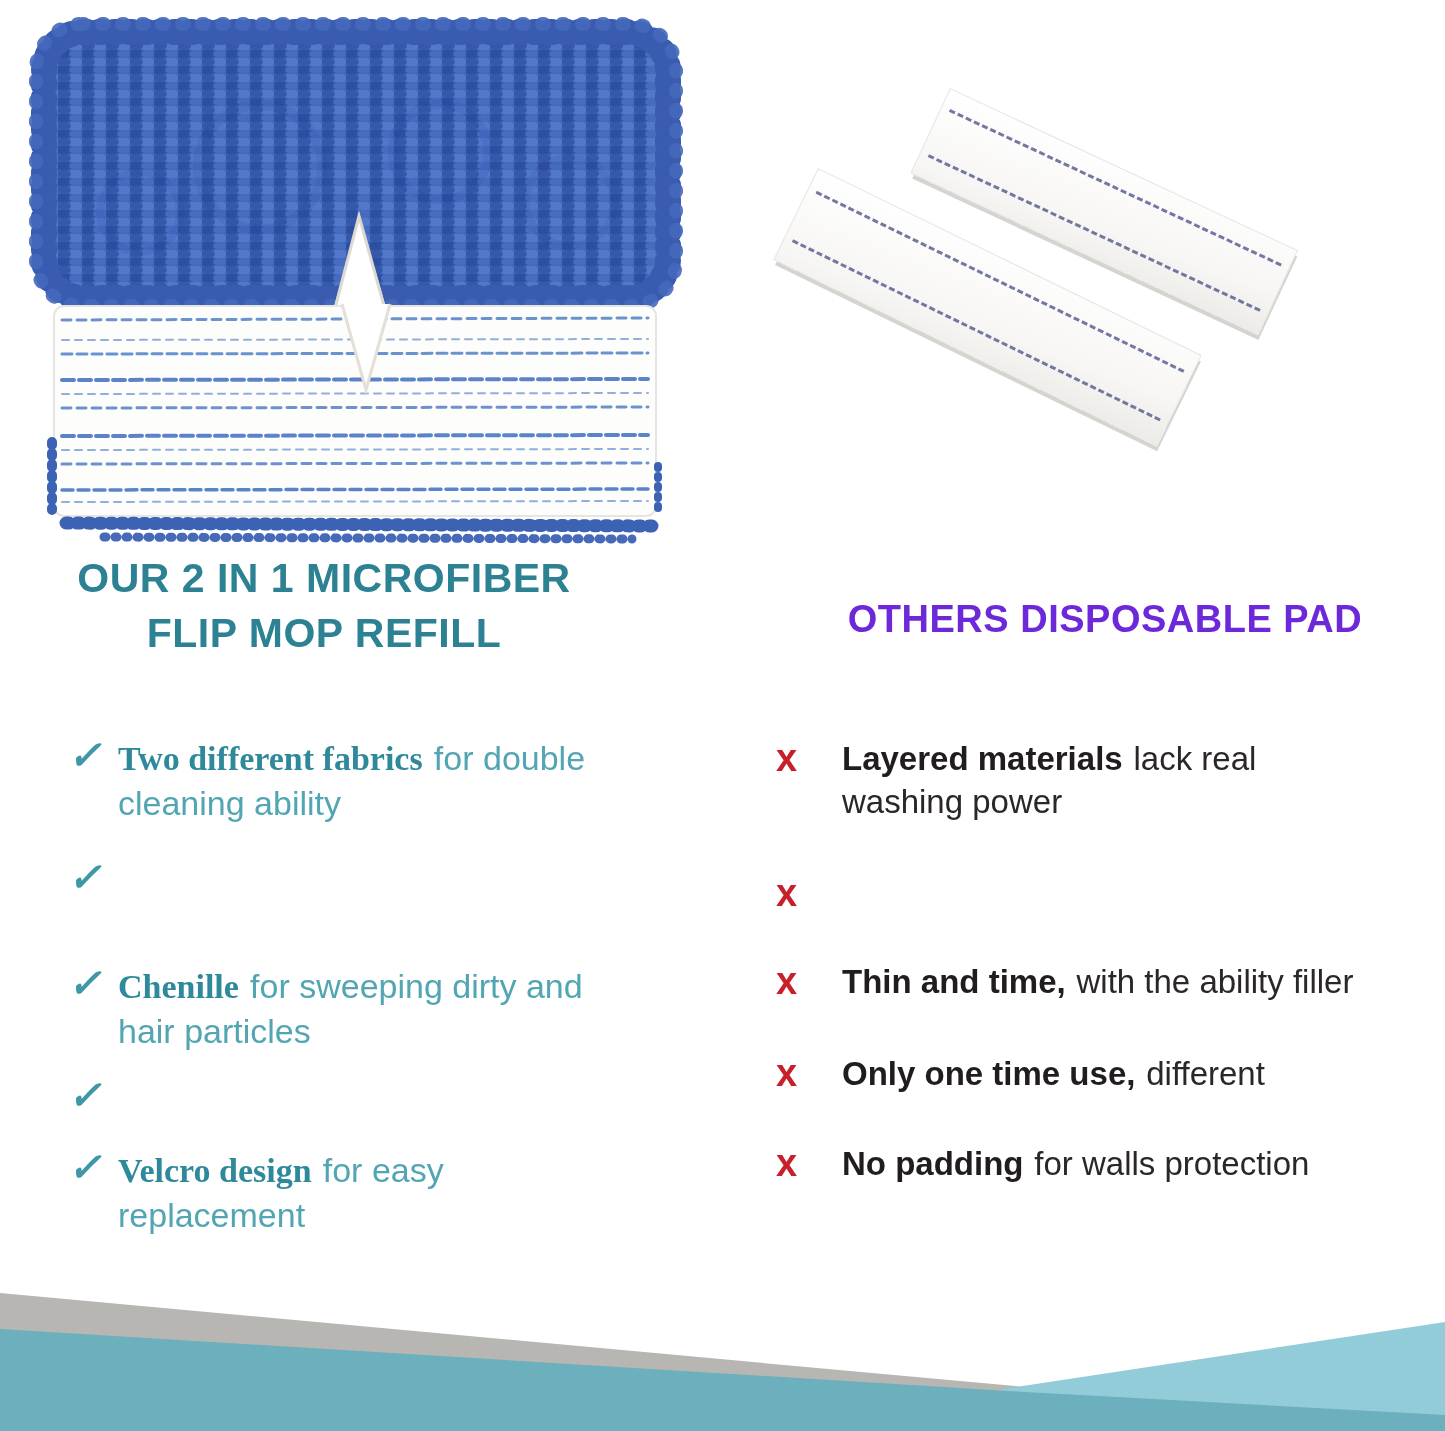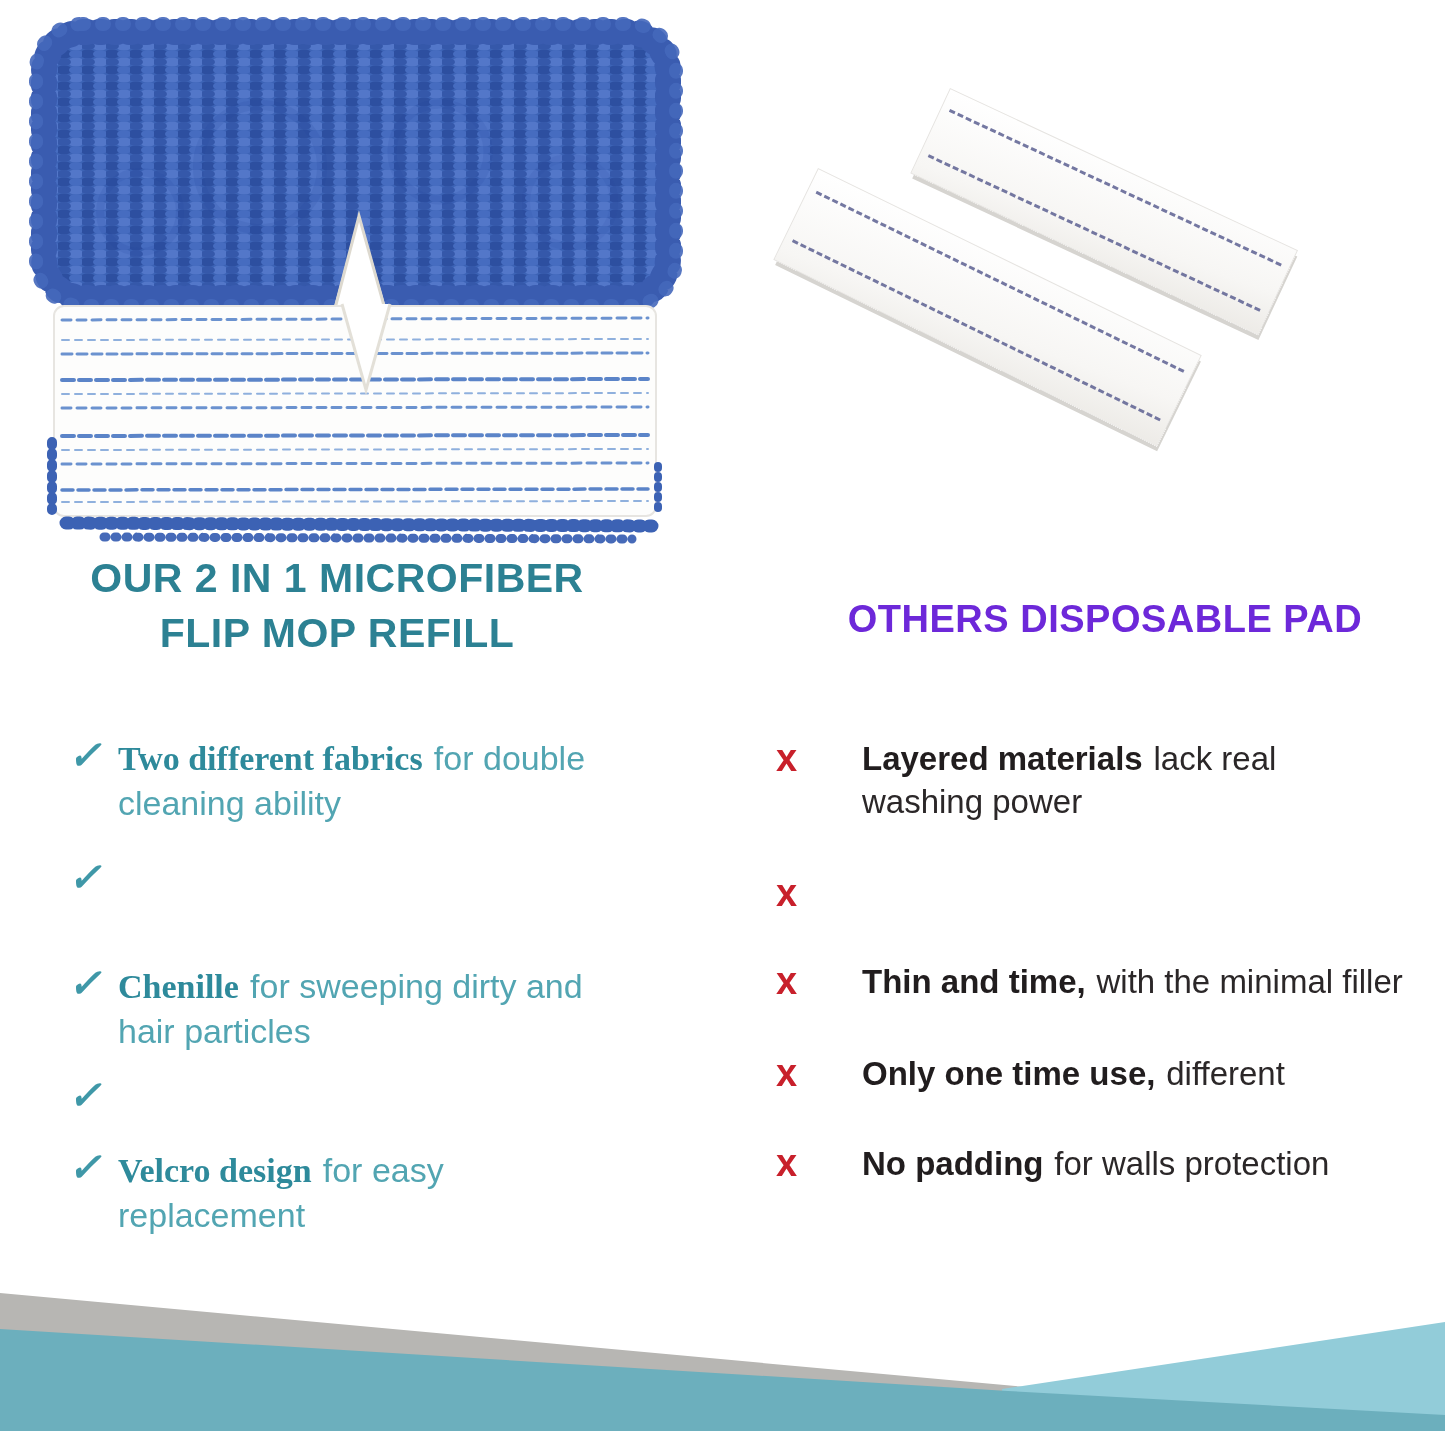--- a/index.html
+++ b/index.html
@@ -4,37 +4,37 @@
 <style>
   html,body{margin:0;padding:0;background:#ffffff;}
   .canvas{
     position:relative;width:1445px;height:1431px;background:#ffffff;
     overflow:hidden;font-family:"Liberation Sans",sans-serif;
   }
   svg{display:block;}
 
   
   .left-title{
-    position:absolute;left:27px;top:551px;width:620px;text-align:center;
+    position:absolute;left:14px;top:551px;width:620px;text-align:center;
     font-weight:bold;font-size:41px;line-height:1.33;color:#2C8193;letter-spacing:.5px;
   }
   .left-title span{display:block;}
   .right-title{
     position:absolute;left:780px;top:597px;width:650px;text-align:center;
     font-weight:bold;font-size:38px;line-height:1.2;color:#6d28d9;letter-spacing:.5px;
   }
 
   
   .item{position:absolute;display:flex;align-items:flex-start;}
   .item .text{font-size:34px;line-height:1.3;}
   .item .text b{margin-right:.05em;}
   .rest{white-space:pre-line;}
   .left-item .text b{color:#2E8A9B;font-family:Liberation Serif, serif;}
   .left-item .rest{color:#52A5B2;}
-  .right-item .text{font-size:33px;margin-left:20px;}
+  .right-item .text{font-size:33px;}
   .right-item .text b{color:#211D1E;}
   .right-item .rest{color:#2B2728;}
   .check{
     flex:0 0 50px;font-size:40px;line-height:42px;font-weight:bold;font-style:italic;
     color:#3F98A8;transform:translateY(-2px);
   }
   .cross{
     flex:0 0 54px;font-size:38px;line-height:40px;font-weight:800;color:#C8202B;
     margin-right:12px;
   }
@@ -160,21 +160,21 @@
       <span class="text"><b>Layered materials</b> <span class="rest">lack real
 washing power</span></span>
     </div>
 
   <div class="item right-item" style="left:776px;top:873px;width:640px;">
       <span class="cross">x</span>
     </div>
 
   <div class="item right-item" style="left:776px;top:961px;width:640px;">
       <span class="cross">x</span>
-      <span class="text"><b>Thin and time,</b> <span class="rest">with the minimal filler</span></span>
+      <span class="text"><b>Thin and time,</b> <span class="rest">with the ability filler</span></span>
     </div>
 
   <div class="item right-item" style="left:776px;top:1053px;width:640px;">
       <span class="cross">x</span>
       <span class="text"><b>Only one time use,</b> <span class="rest">different</span></span>
     </div>
 
   <div class="item right-item" style="left:776px;top:1143px;width:640px;">
       <span class="cross">x</span>
       <span class="text"><b>No padding</b> <span class="rest">for walls protection</span></span>

